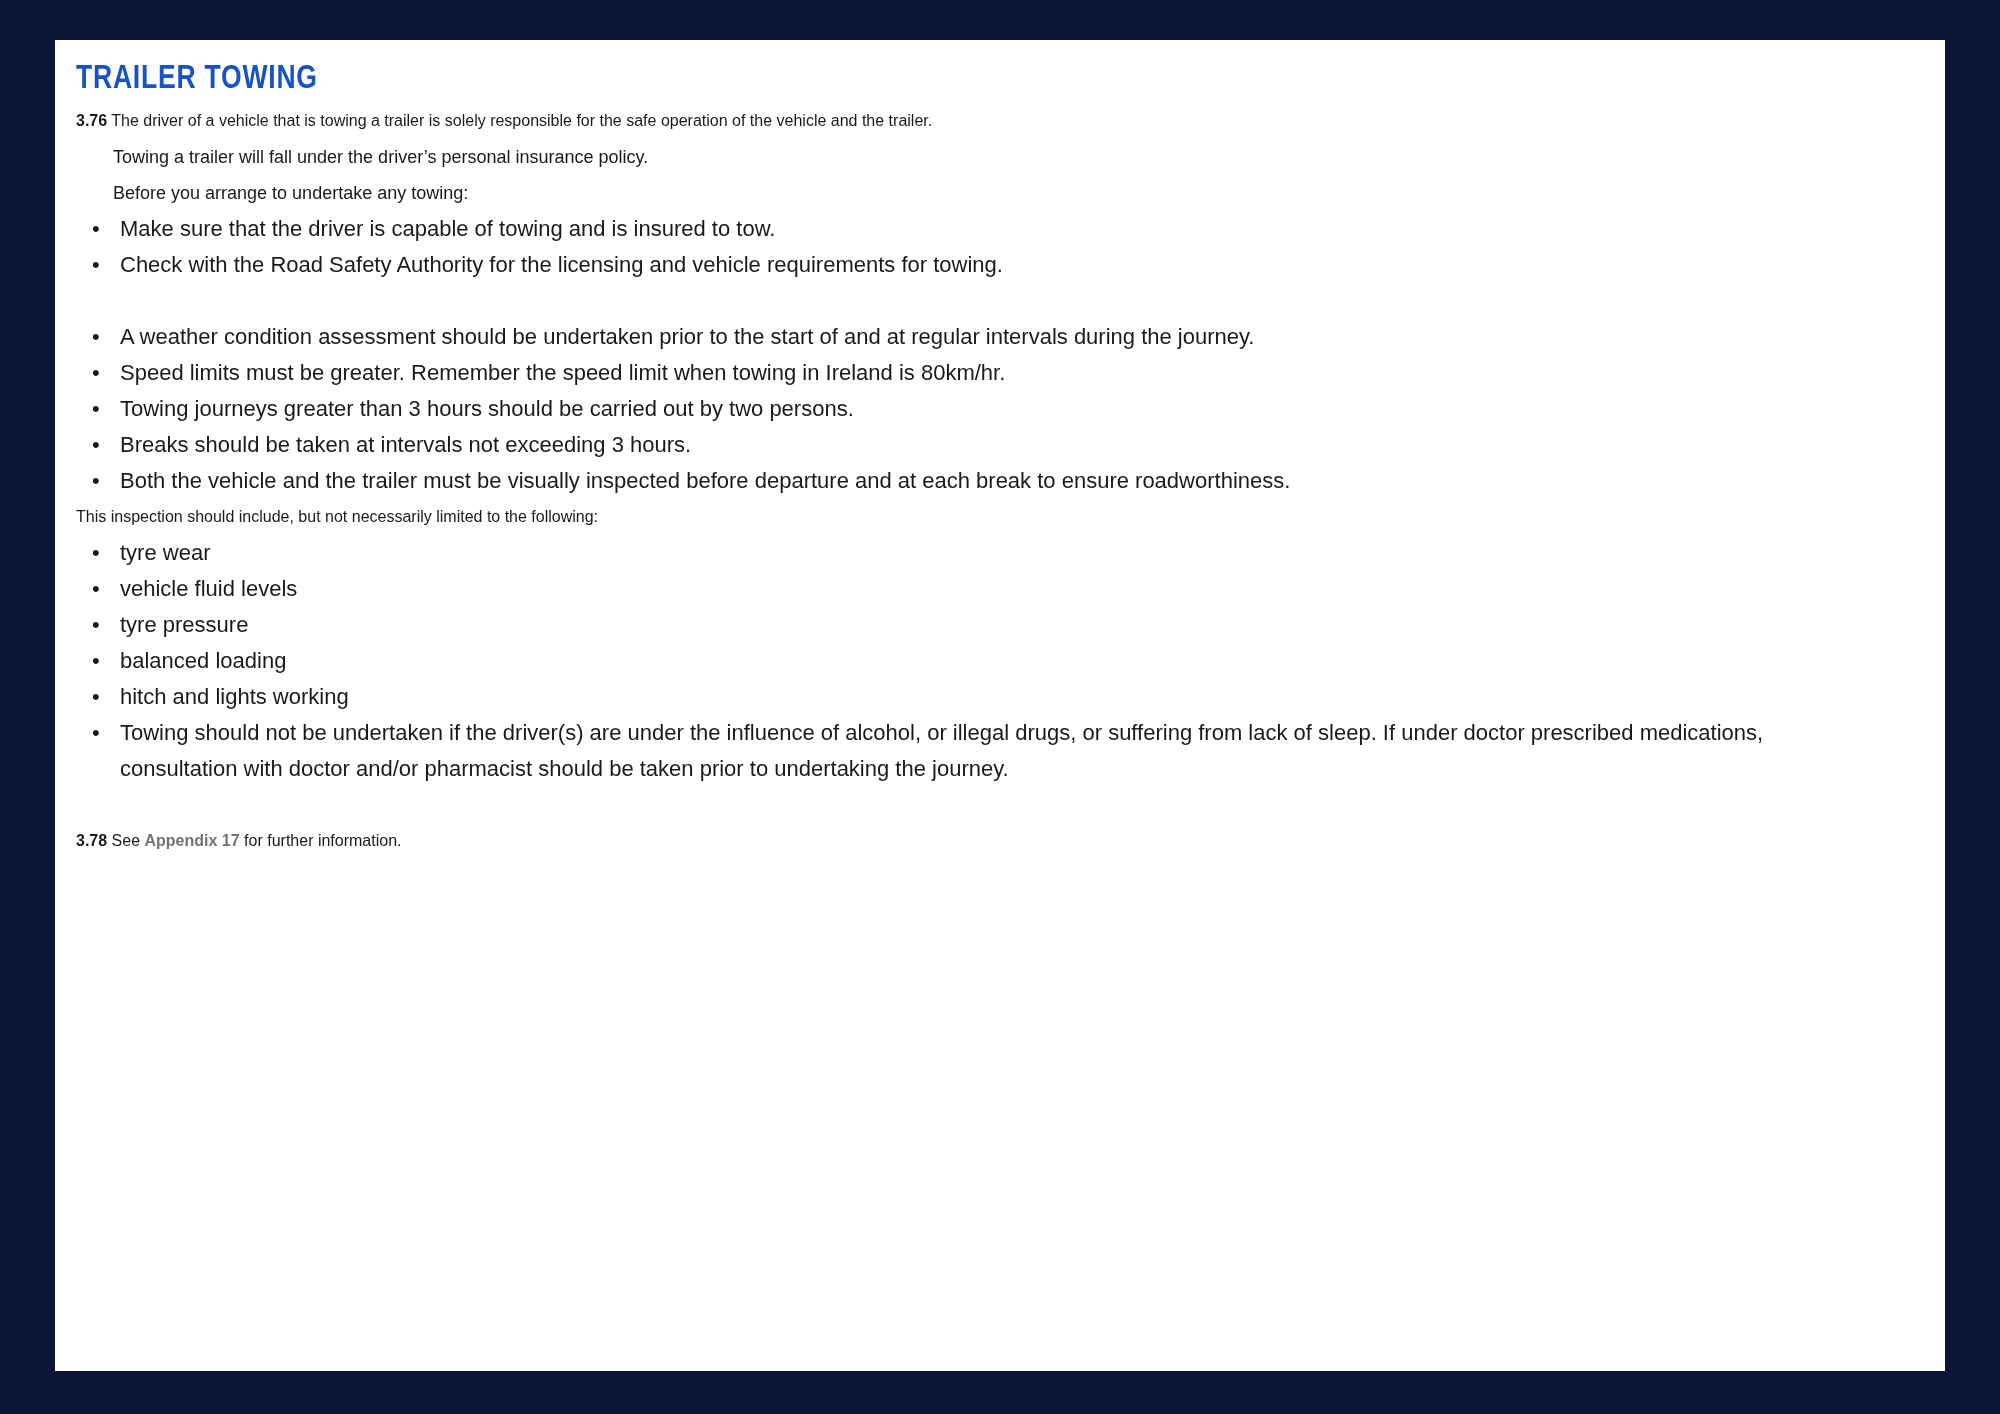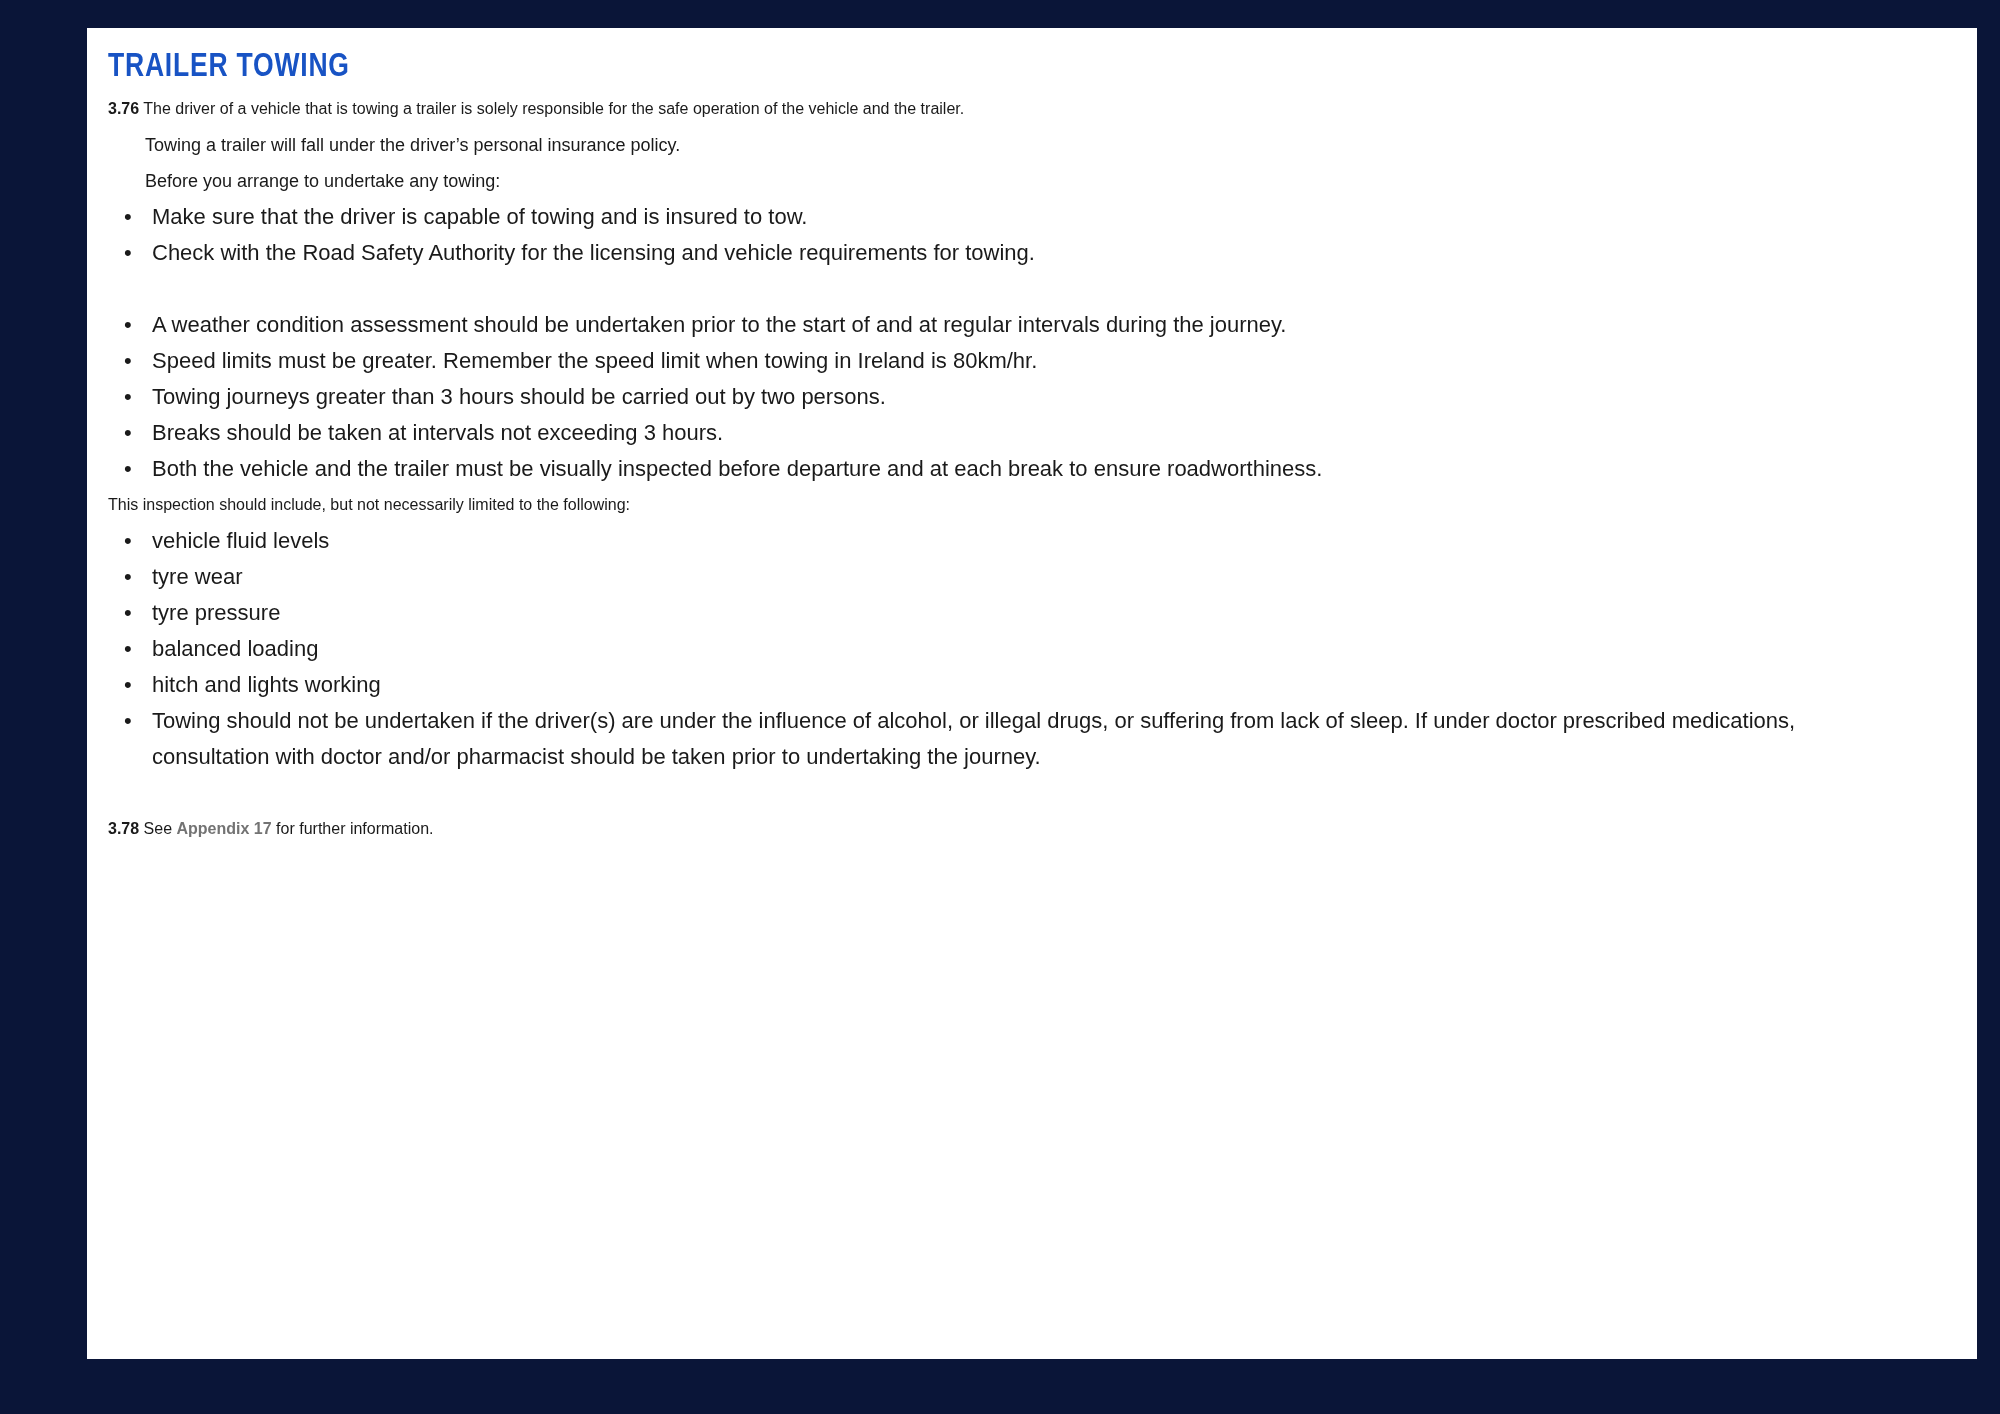--- a/index.html
+++ b/index.html
@@ -5,27 +5,26 @@
   * { box-sizing: border-box; margin: 0; padding: 0; }
   html, body { width: 2000px; height: 1414px; }
   body {
     background: #0a1538;
     font-family: "Liberation Sans", sans-serif;
     position: relative;
   }
   .page {
     position: absolute;
     left: 55px;
-    top: 28px;
+    top: 40px;
     width: 1890px;
     height: 1331px;
     background: #ffffff;
     padding: 15px 70px 0 21px;
     color: #1a1a1a;
-    margin-left: 32px;
   }
   h1.doc-title {
     color: #1853c4;
     font-size: 34px;
     line-height: 42px;
     font-weight: bold;
     margin: 0 0 6px 0;
     white-space: nowrap;
   }
   h1.doc-title .squeeze {
@@ -89,22 +88,22 @@
     <li>A weather condition assessment should be undertaken prior to the start of and at regular intervals during the journey.</li>
     <li>Speed limits must be greater. Remember the speed limit when towing in Ireland is 80km/hr.</li>
     <li>Towing journeys greater than 3 hours should be carried out by two persons.</li>
     <li>Breaks should be taken at intervals not exceeding 3 hours.</li>
     <li>Both the vehicle and the trailer must be visually inspected before departure and at each break to ensure roadworthiness.</li>
   </ul>
 
   <div class="para">This inspection should include, but not necessarily limited to the following:</div>
 
   <ul class="bullets">
+    <li>tyre wear</li>
     <li>vehicle fluid levels</li>
-    <li>tyre wear</li>
     <li>tyre pressure</li>
     <li>balanced loading</li>
     <li>hitch and lights working</li>
     <li>Towing should not be undertaken if the driver(s) are under the influence of alcohol, or illegal drugs, or suffering from lack of sleep. If under doctor prescribed medications, consultation with doctor and/or pharmacist should be taken prior to undertaking the journey.</li>
   </ul>
 
   <div class="spacer"></div>
 
   <div class="para"><span class="sec-num">3.78</span> <span>See</span> <a class="appendix-link">Appendix 17</a> <span>for further information.</span></div>
 

